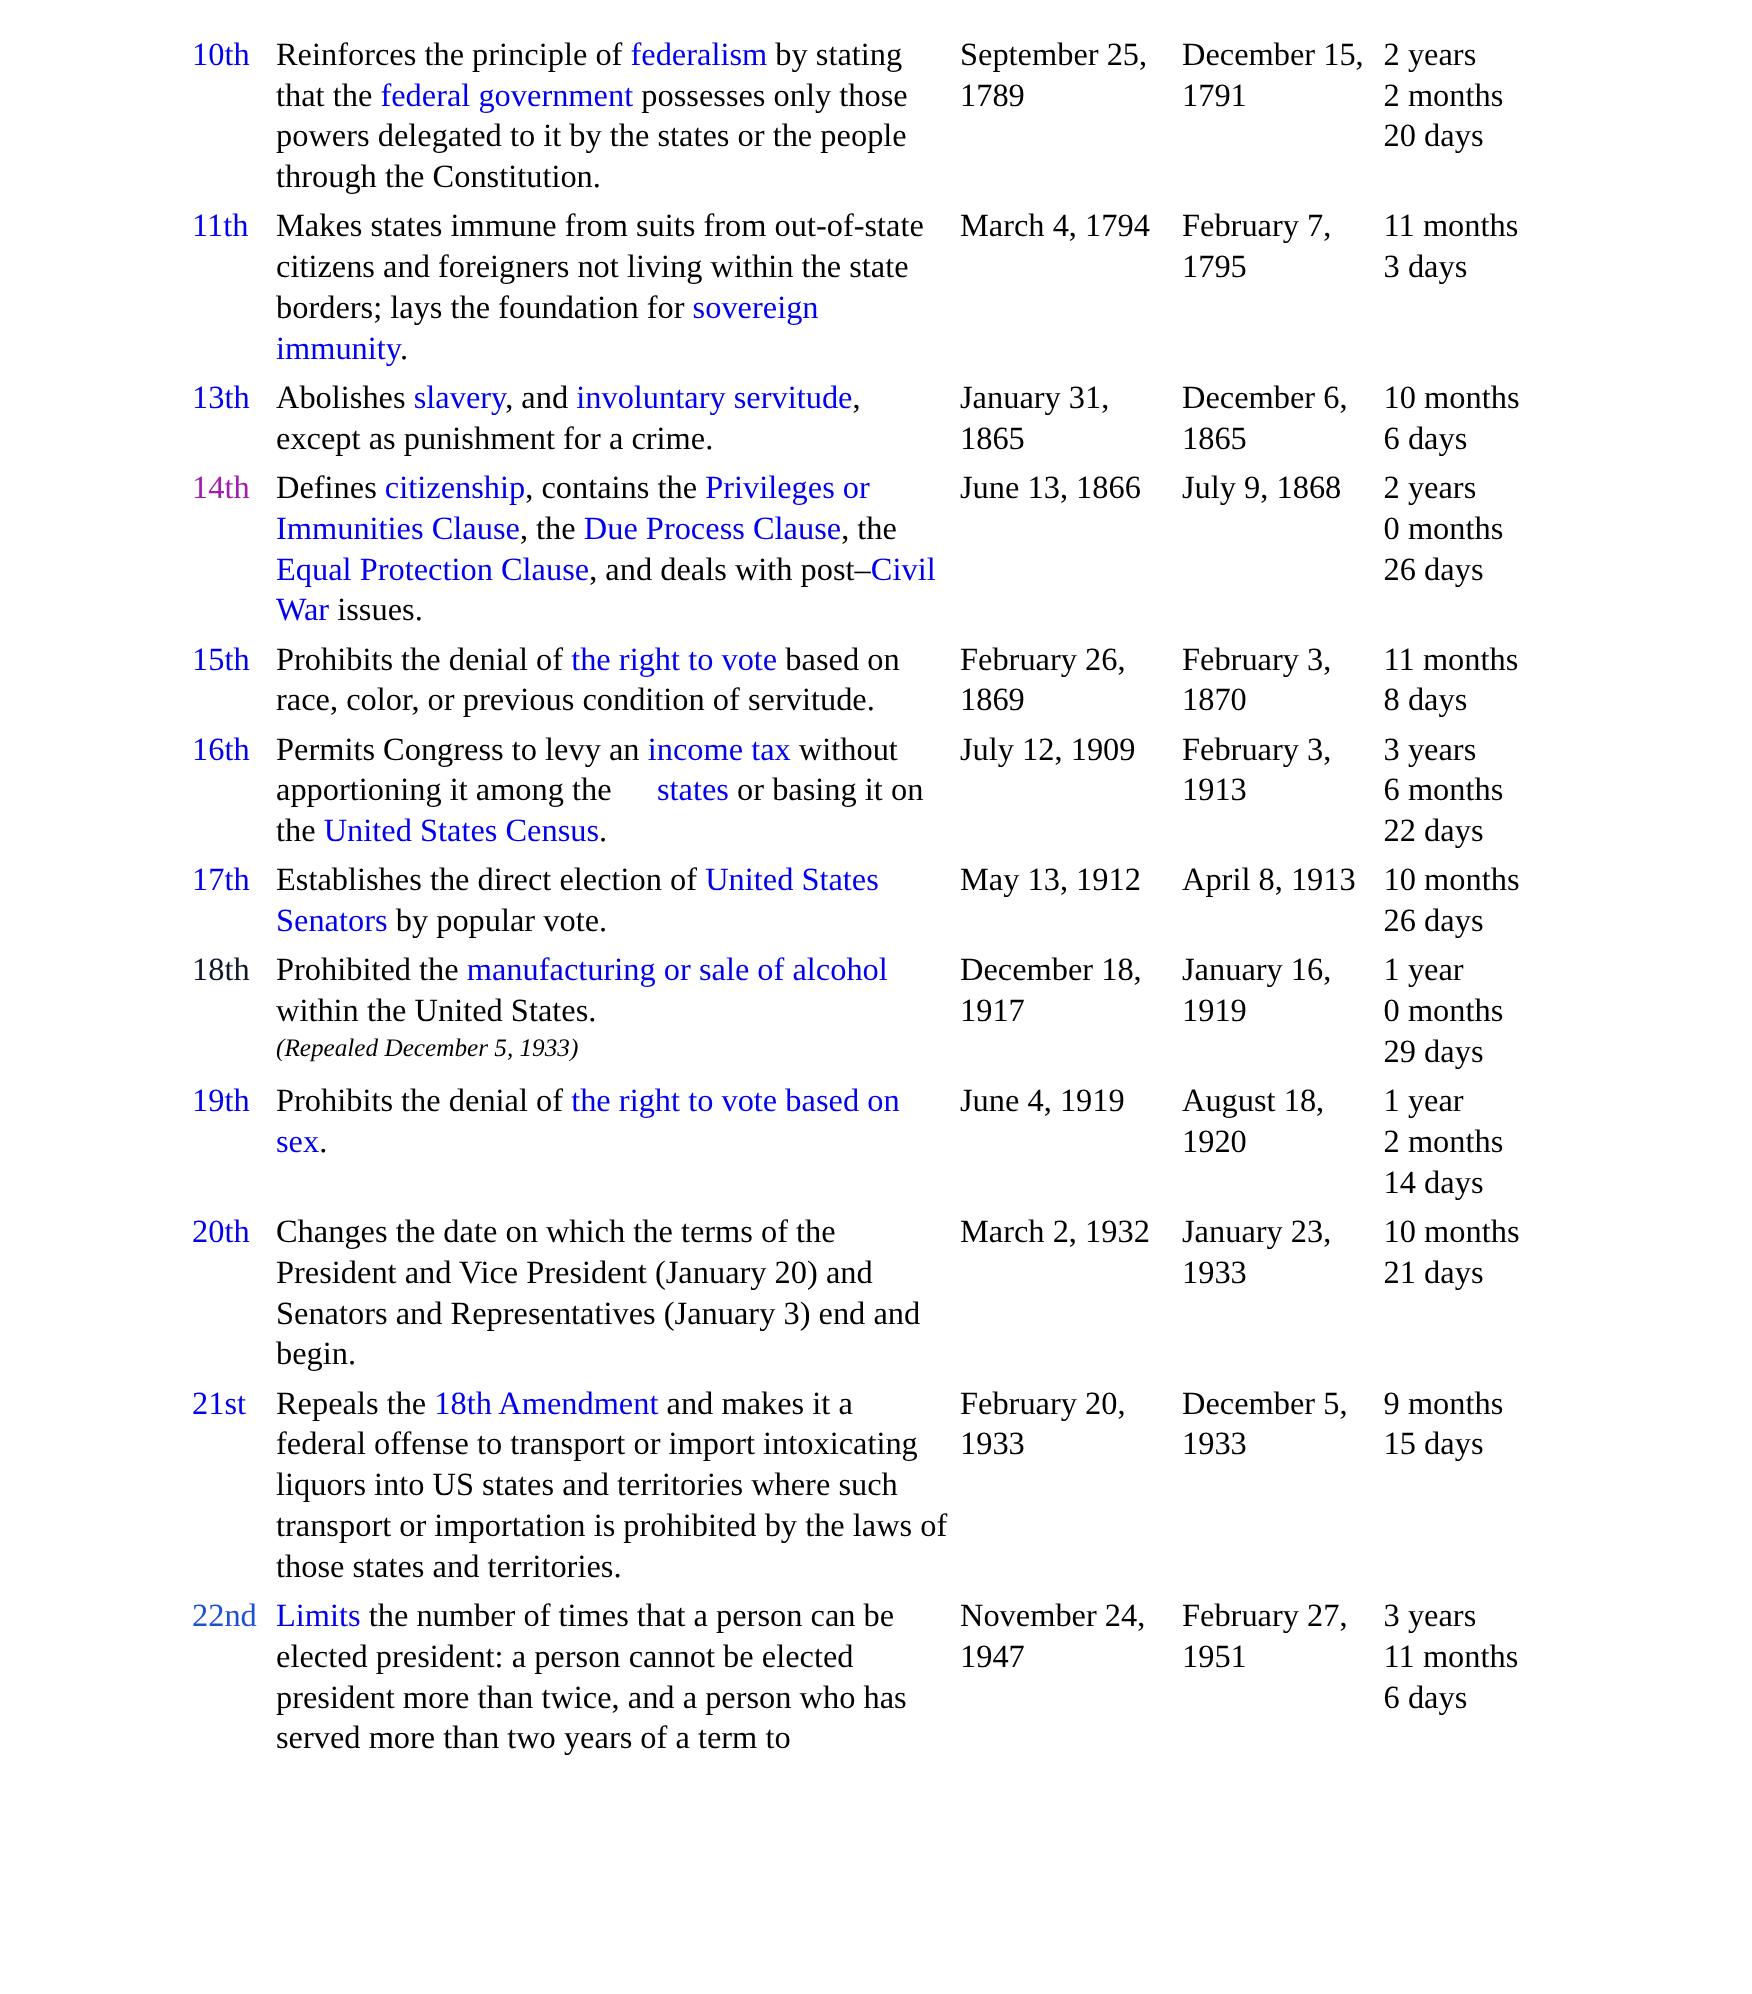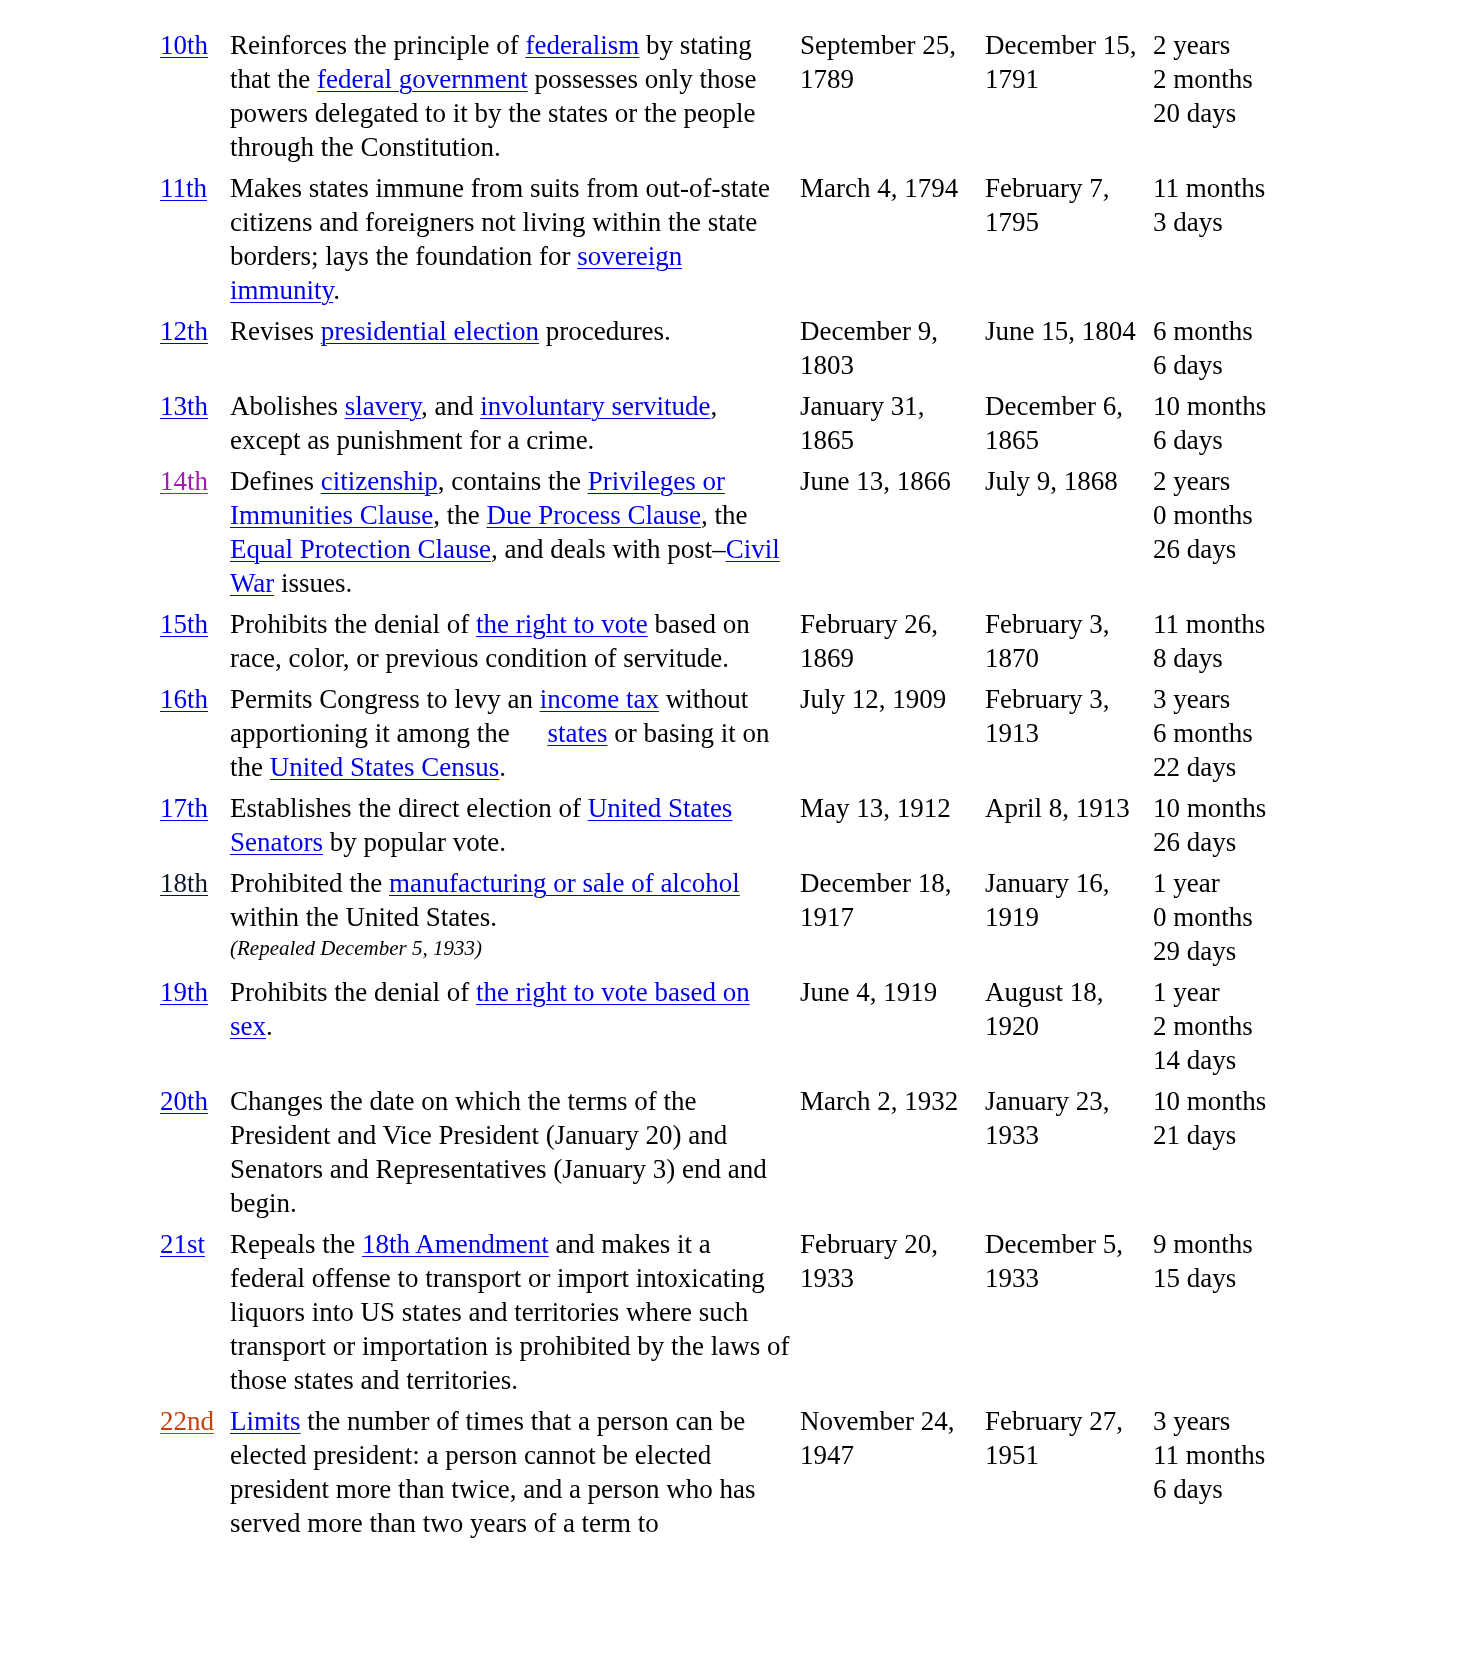--- a/index.html
+++ b/index.html
@@ -14,21 +14,21 @@
     font-size: 27px; line-height: 34px;
   }
   .table td { vertical-align: top; padding: 0; }
   .row td { padding-bottom: 7px; }
   .col-num { width: 70px; }
   .col-desc { width: 560px; padding-right: 10px !important; }
   .col-prop { width: 185px; }
   .col-rat { width: 168px; }
   .col-dur { width: 150px; }
   a, .link {
-    color: #0000ee; text-decoration: underline;
+    color: #0000ee; 
     text-decoration-thickness: 1px; text-underline-offset: 3px;
     cursor: pointer;
   }
   .note { display: block; font-style: italic; font-size: 21px; line-height: 28px; }
   .multiline { white-space: pre-line; }
 </style>
 </head>
 <body>
 
 <table class="table">
@@ -58,34 +58,20 @@
       <span><span>Makes states immune from suits from out-of-state citizens and foreigners not living within the state borders; lays the foundation for </span><a class="link" style="color: rgb(0, 0, 238);">sovereign immunity</a><span>.</span></span>
       
     </td>
     <td class="col-prop multiline">March 4, 1794</td>
     <td class="col-rat multiline">February 7,
 1795</td>
     <td class="col-dur multiline">11 months
 3 days</td>
   </tr>
 
-  <tr class="row">
-    <td class="col-num">
-      <a class="link" style="color: rgb(0, 0, 238);">12th</a>
-    </td>
-    <td class="col-desc">
-      <span><span>Revises </span><a class="link" style="color: rgb(0, 0, 238);">presidential election</a><span> procedures.</span></span>
-      
-    </td>
-    <td class="col-prop multiline">December 9,
-1803</td>
-    <td class="col-rat multiline">June 15, 1804</td>
-    <td class="col-dur multiline">6 months
-6 days</td>
-  </tr>
 
   <tr class="row">
     <td class="col-num">
       <a class="link" style="color: rgb(0, 0, 238);">13th</a>
     </td>
     <td class="col-desc">
       <span><span>Abolishes </span><a class="link" style="color: rgb(0, 0, 238);">slavery</a><span>, and </span><a class="link" style="color: rgb(0, 0, 238);">involuntary servitude</a><span>, except as punishment for a crime.</span></span>
       
     </td>
     <td class="col-prop multiline">January 31,
@@ -216,21 +202,21 @@
     <td class="col-prop multiline">February 20,
 1933</td>
     <td class="col-rat multiline">December 5,
 1933</td>
     <td class="col-dur multiline">9 months
 15 days</td>
   </tr>
 
   <tr class="row">
     <td class="col-num">
-      <a class="link" style="color: #c2410c;">22nd</a>
+      <a class="link" style="color: #1d4ed8;">22nd</a>
     </td>
     <td class="col-desc">
       <span><a class="link" style="color: rgb(0, 0, 238);">Limits</a><span> the number of times that a person can be elected president: a person cannot be elected president more than twice, and a person who has served more than two years of a term to</span></span>
       
     </td>
     <td class="col-prop multiline">November 24,
 1947</td>
     <td class="col-rat multiline">February 27,
 1951</td>
     <td class="col-dur multiline">3 years

